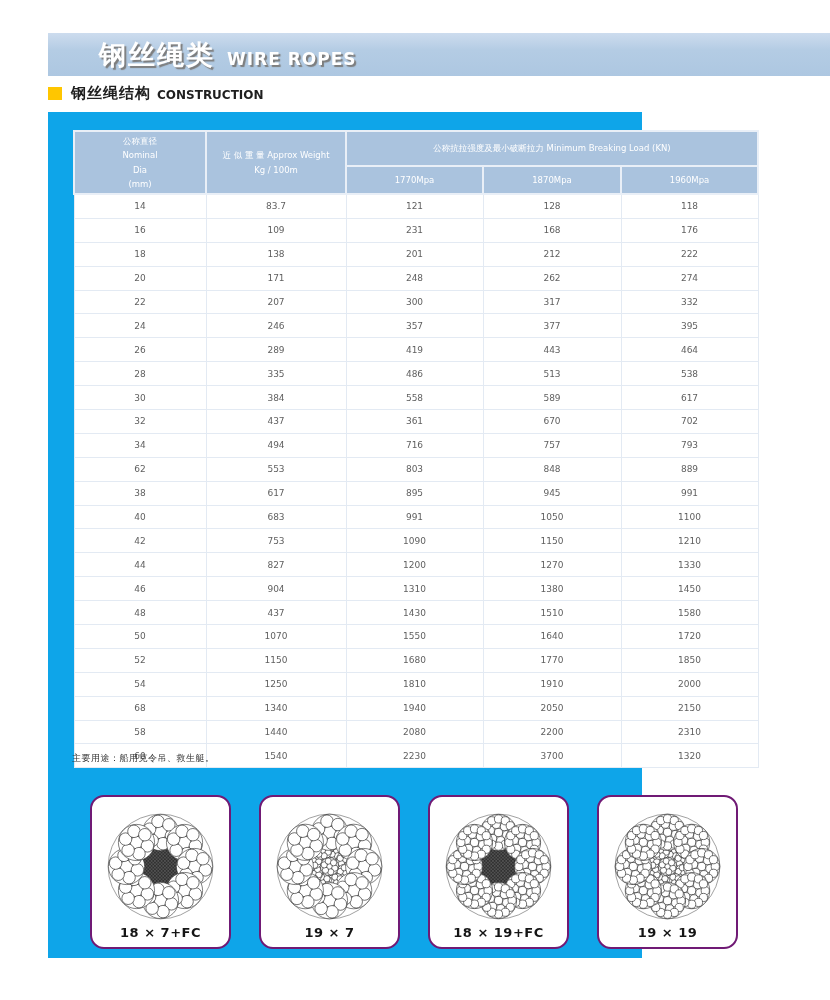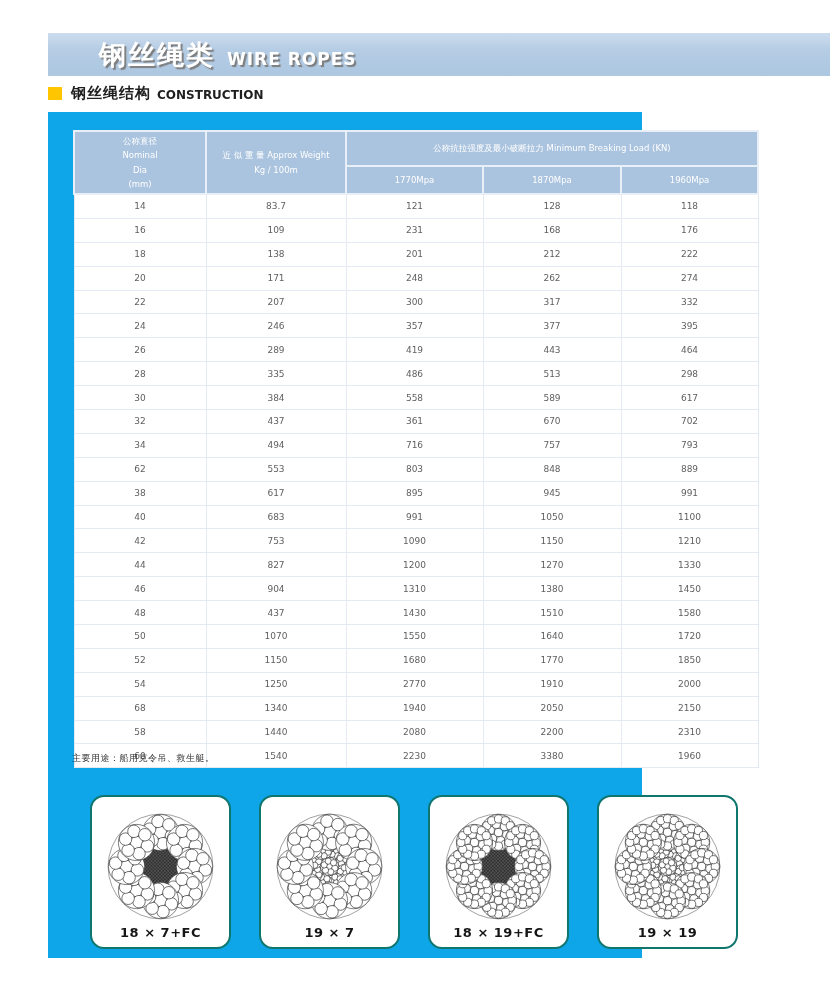--- a/index.html
+++ b/index.html
@@ -46,21 +46,21 @@
     background:#ffffff;font-size:9px;color:#5f5f5f;text-align:center;
     height:22.9px;padding:0;border:1px solid #e3eaf3;vertical-align:middle;
   }
   .note{
     position:absolute;left:24px;top:640px;font-size:9px;color:#333333;letter-spacing:0.5px;
   }
   .cards{
     position:absolute;left:42px;top:683px;display:flex;gap:28px;
   }
   .card{
-    width:137px;height:143px;background:#ffffff;border:2px solid #0f766e;
+    width:137px;height:143px;background:#ffffff;border:2px solid #701a75;
     border-radius:14px;display:flex;flex-direction:column;align-items:center;
     justify-content:flex-end;padding-bottom:7px;box-sizing:content-box;
   }
   .card svg{width:111px;height:111px;margin-bottom:3px;}
   .card-label{
     font-size:13px;font-weight:bold;color:#151515;letter-spacing:0.5px;white-space:nowrap;
   }
 </style>
 </head>
 <body>
@@ -149,21 +149,21 @@
           <td>289</td>
           <td>419</td>
           <td>443</td>
           <td>464</td>
         </tr>
         <tr>
           <td>28</td>
           <td>335</td>
           <td>486</td>
           <td>513</td>
-          <td>298</td>
+          <td>538</td>
         </tr>
         <tr>
           <td>30</td>
           <td>384</td>
           <td>558</td>
           <td>589</td>
           <td>617</td>
         </tr>
         <tr>
           <td>32</td>
@@ -238,21 +238,21 @@
         <tr>
           <td>52</td>
           <td>1150</td>
           <td>1680</td>
           <td>1770</td>
           <td>1850</td>
         </tr>
         <tr>
           <td>54</td>
           <td>1250</td>
-          <td>2770</td>
+          <td>1810</td>
           <td>1910</td>
           <td>2000</td>
         </tr>
         <tr>
           <td>68</td>
           <td>1340</td>
           <td>1940</td>
           <td>2050</td>
           <td>2150</td>
         </tr>
@@ -260,22 +260,22 @@
           <td>58</td>
           <td>1440</td>
           <td>2080</td>
           <td>2200</td>
           <td>2310</td>
         </tr>
         <tr>
           <td>60</td>
           <td>1540</td>
           <td>2230</td>
-          <td>3380</td>
-          <td>1960</td>
+          <td>3700</td>
+          <td>1320</td>
         </tr>
       </tbody>
   </table>
 
   <div class="note">主要用途：船用克令吊、救生艇。</div>
 
   <div class="cards" id="cards">
       <div class="card">
         <svg viewBox="0 0 100 100" xmlns="http://www.w3.org/2000/svg">
           <defs>

